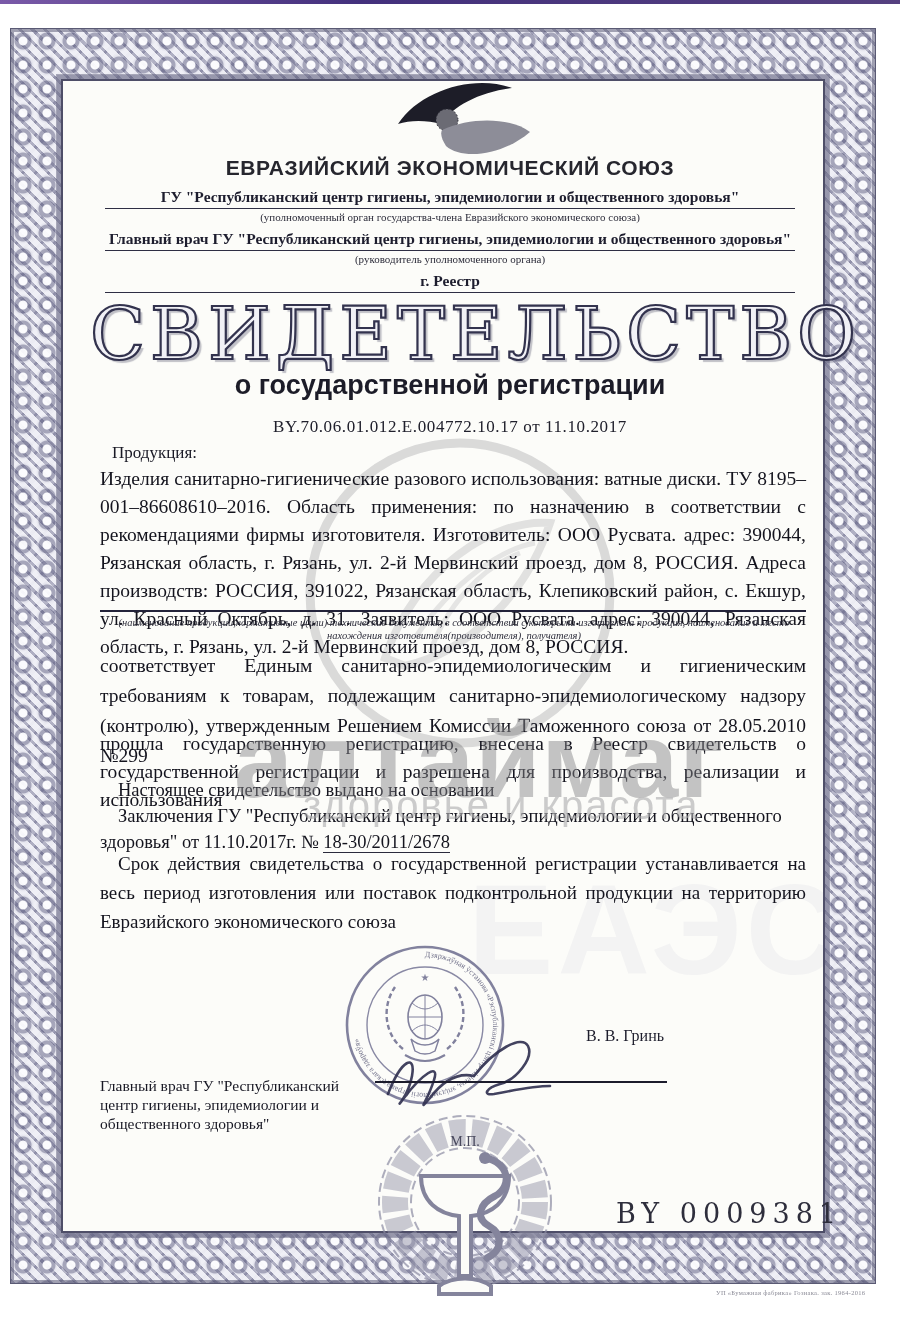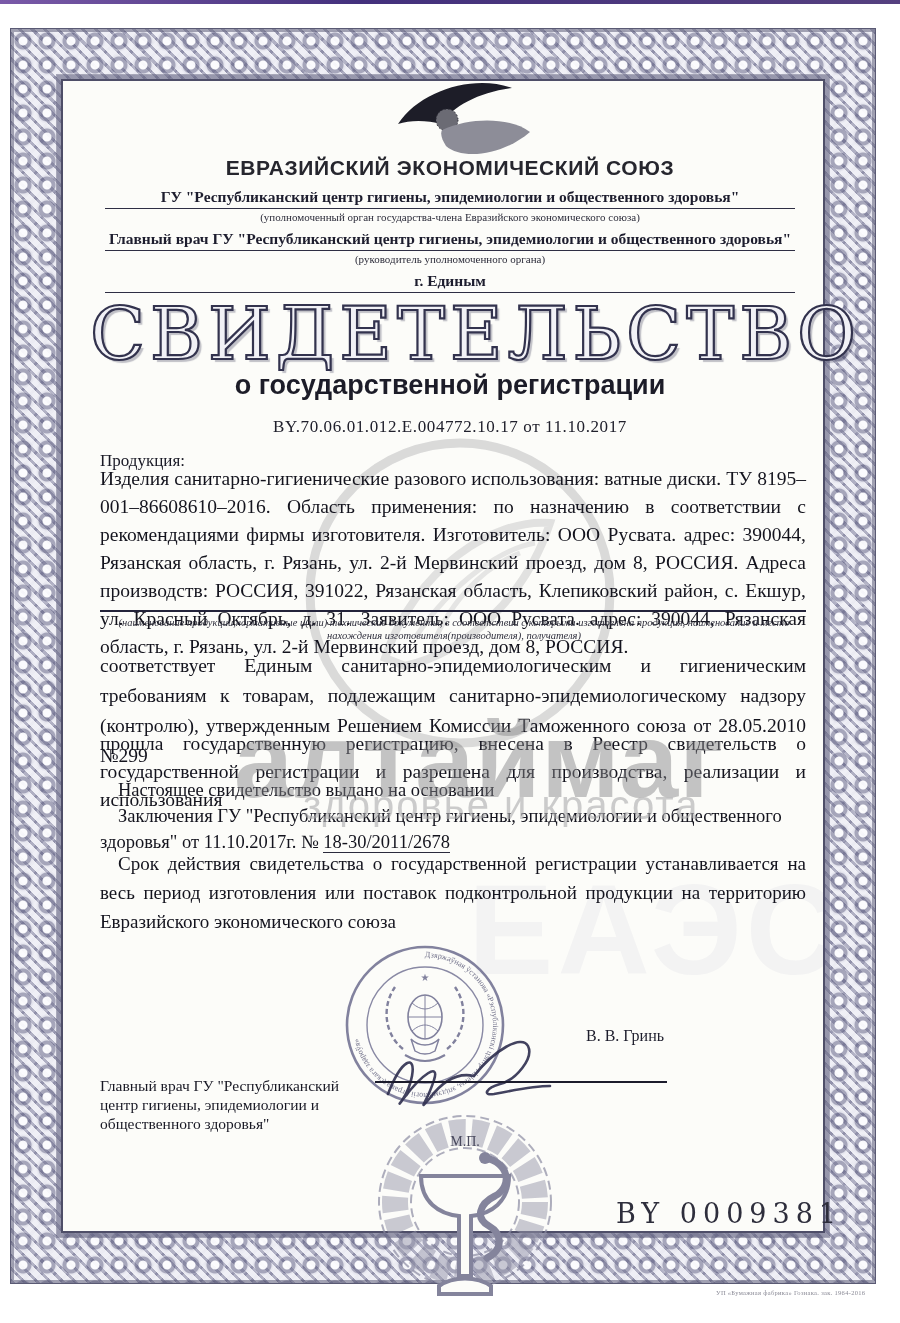--- a/index.html
+++ b/index.html
@@ -47,21 +47,21 @@
   
   .title{top:292px;font-family:"DejaVu Serif",serif;font-weight:normal;font-size:72px;
     letter-spacing:5px;color:#f1f1f6;-webkit-text-stroke:2.2px #33334e;
     text-shadow:3px 3px 1px rgba(52,52,82,.3), 0 0 1px #4a4a66;}
   .subtitle{top:370px;font-family:"Liberation Sans",sans-serif;font-weight:bold;
     font-size:27px;color:#1c1c28;}
   .regnum{top:417px;font-size:17px;letter-spacing:.6px;color:#20202c;}
   
   .para{position:absolute;left:100px;width:706px;text-align:justify;
     font-size:19.5px;line-height:28px;color:#14141e;}
-  .plabel{position:absolute;left:100px;top:443px;font-size:17px;color:#1a1a26;margin-top:8px;}
+  .plabel{position:absolute;left:112px;top:443px;font-size:17px;color:#1a1a26;}
   .product-text{top:465px;}
   .rule{position:absolute;left:100px;top:610px;width:706px;border-bottom:2px solid #23233a;}
   .fineprint{position:absolute;left:108px;top:616px;width:692px;text-align:center;
     font-style:italic;font-size:10.5px;line-height:13px;color:#2e2e3c;}
   .compliance{top:651px;line-height:30px;}
   .registered{top:730px;}
   .basis-intro{position:absolute;left:118px;top:780px;font-size:18.5px;color:#15151f;}
   .basis{top:803px;line-height:26px;font-size:18.5px;text-indent:18px;text-align:left;}
   .basis-num{border-bottom:1.5px solid #2a2a3c;}
   .validity{top:849px;line-height:29px;font-size:19px;text-indent:18px;}
@@ -117,21 +117,21 @@
     </g>
   </svg>
 
   <div class="centered eaeu">ЕВРАЗИЙСКИЙ ЭКОНОМИЧЕСКИЙ СОЮЗ</div>
 
   <div class="formblock">
     <div class="form-line">ГУ "Республиканский центр гигиены, эпидемиологии и общественного здоровья"</div>
     <div class="form-cap">(уполномоченный орган государства-члена Евразийского экономического союза)</div>
     <div class="form-line">Главный врач ГУ "Республиканский центр гигиены, эпидемиологии и общественного здоровья"</div>
     <div class="form-cap">(руководитель уполномоченного органа)</div>
-    <div class="form-line">г. Единым</div>
+    <div class="form-line">г. Реестр</div>
   </div>
 
   <div class="centered title">СВИДЕТЕЛЬСТВО</div>
   <div class="centered subtitle">о государственной регистрации</div>
   <div class="centered regnum">BY.70.06.01.012.E.004772.10.17 от 11.10.2017</div>
 
   <div class="plabel">Продукция:</div>
   <div class="para product-text">Изделия санитарно-гигиенические разового использования: ватные диски. ТУ 8195–001–86608610–2016. Область применения: по назначению в соответствии с рекомендациями фирмы изготовителя. Изготовитель: ООО Русвата. адрес: 390044, Рязанская область, г. Рязань, ул. 2-й Мервинский проезд, дом 8, РОССИЯ. Адреса производств: РОССИЯ, 391022, Рязанская область, Клепиковский район, с. Екшур, ул. Красный Октябрь, д. 31. Заявитель: ООО Русвата. адрес: 390044, Рязанская область, г. Рязань, ул. 2-й Мервинский проезд, дом 8, РОССИЯ.</div>
   <div class="rule"></div>
   <div class="fineprint">(наименование продукции,нормативные и(или) технические документы, в соответствии с которыми изготовлена продукция, наименование и место нахождения изготовителя(производителя), получателя)</div>

